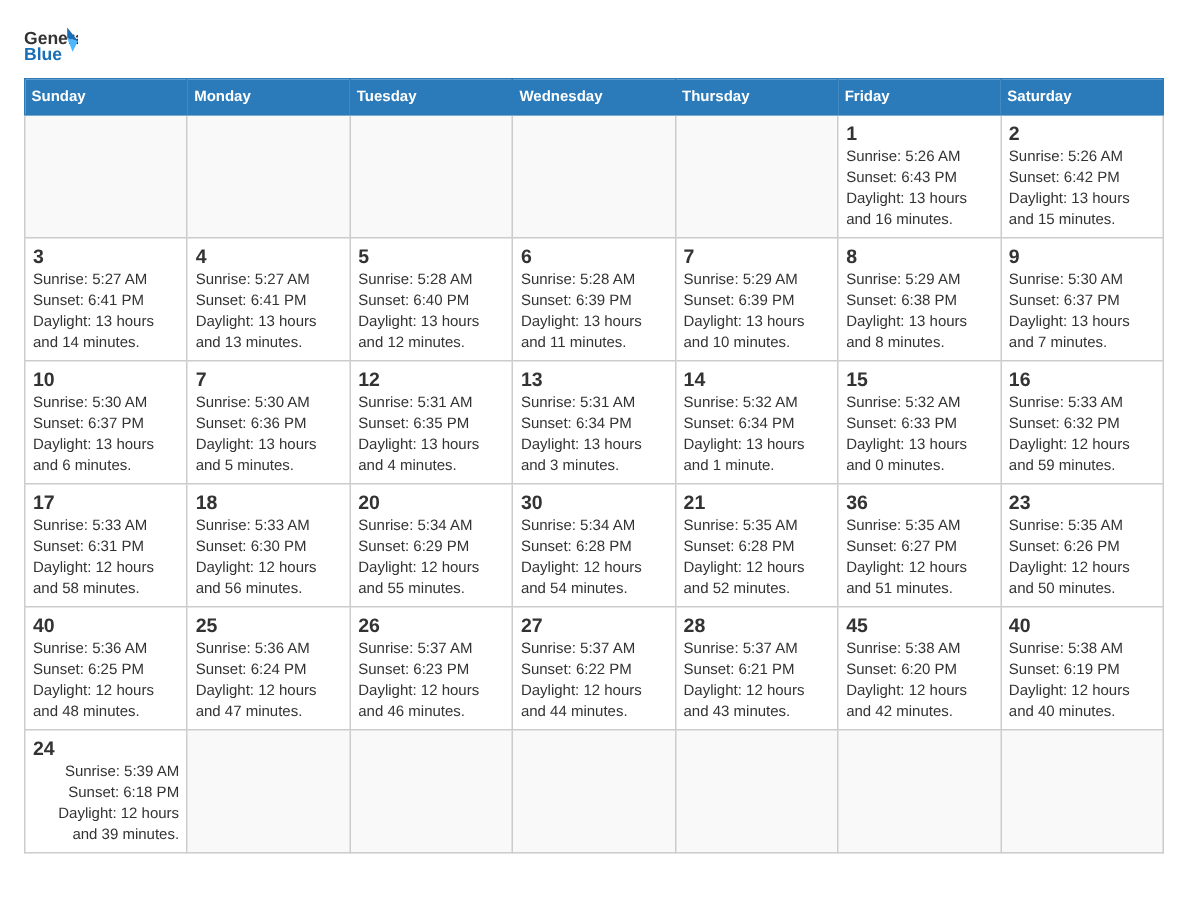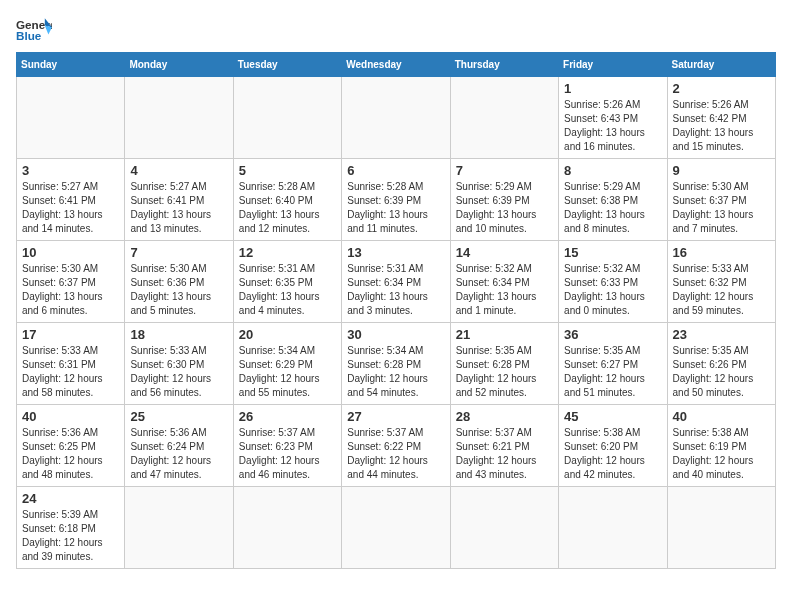--- a/index.html
+++ b/index.html
@@ -300,21 +300,21 @@
         <td>
           <span class="day-number">40</span>
           <div class="day-info" style="white-space: pre-line;">Sunrise: 5:38 AM
 Sunset: 6:19 PM
 Daylight: 12 hours and 40 minutes.</div>
         </td>
       </tr>
       <tr>
         <td>
           <span class="day-number">24</span>
-          <div class="day-info" style="white-space: pre-line;">Sunrise: 5:39 AM
+          <div class="day-info" style="white-space: pre-line; text-align: right;">Sunrise: 5:39 AM
 Sunset: 6:18 PM
 Daylight: 12 hours and 39 minutes.</div>
         </td>
         <td class="empty"></td>
         <td class="empty"></td>
         <td class="empty"></td>
         <td class="empty"></td>
         <td class="empty"></td>
         <td class="empty"></td>
       </tr>

